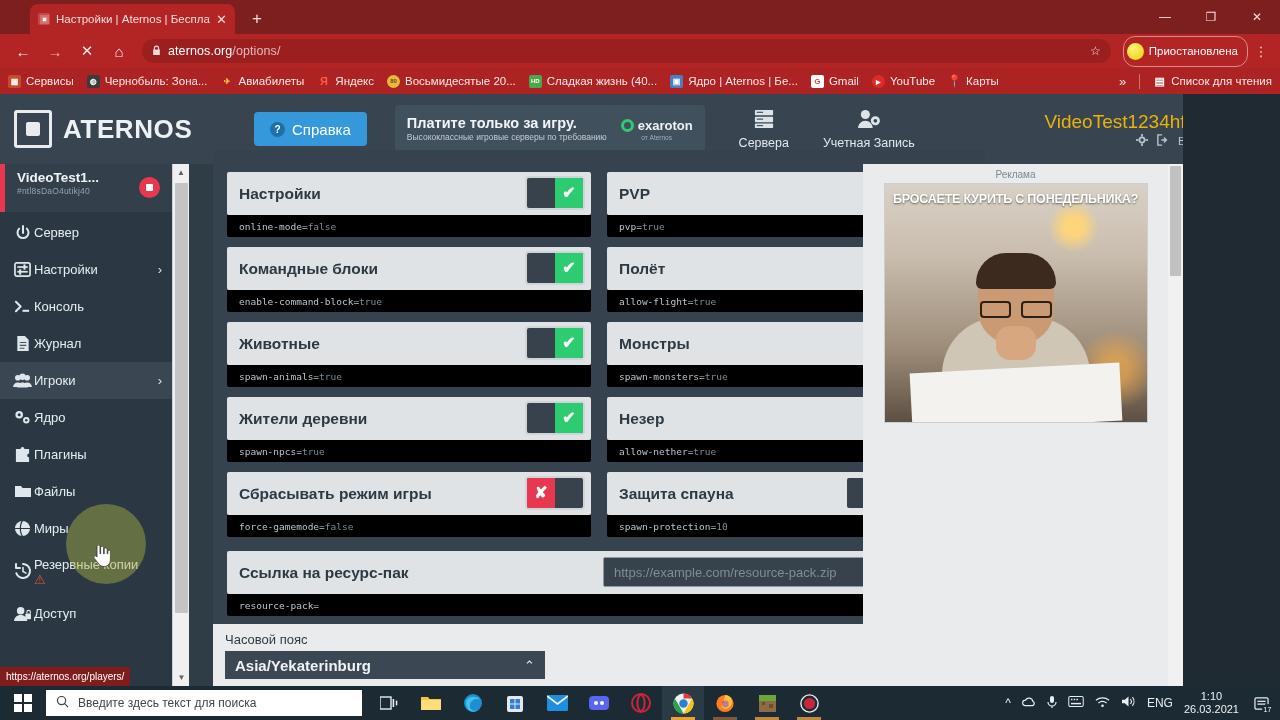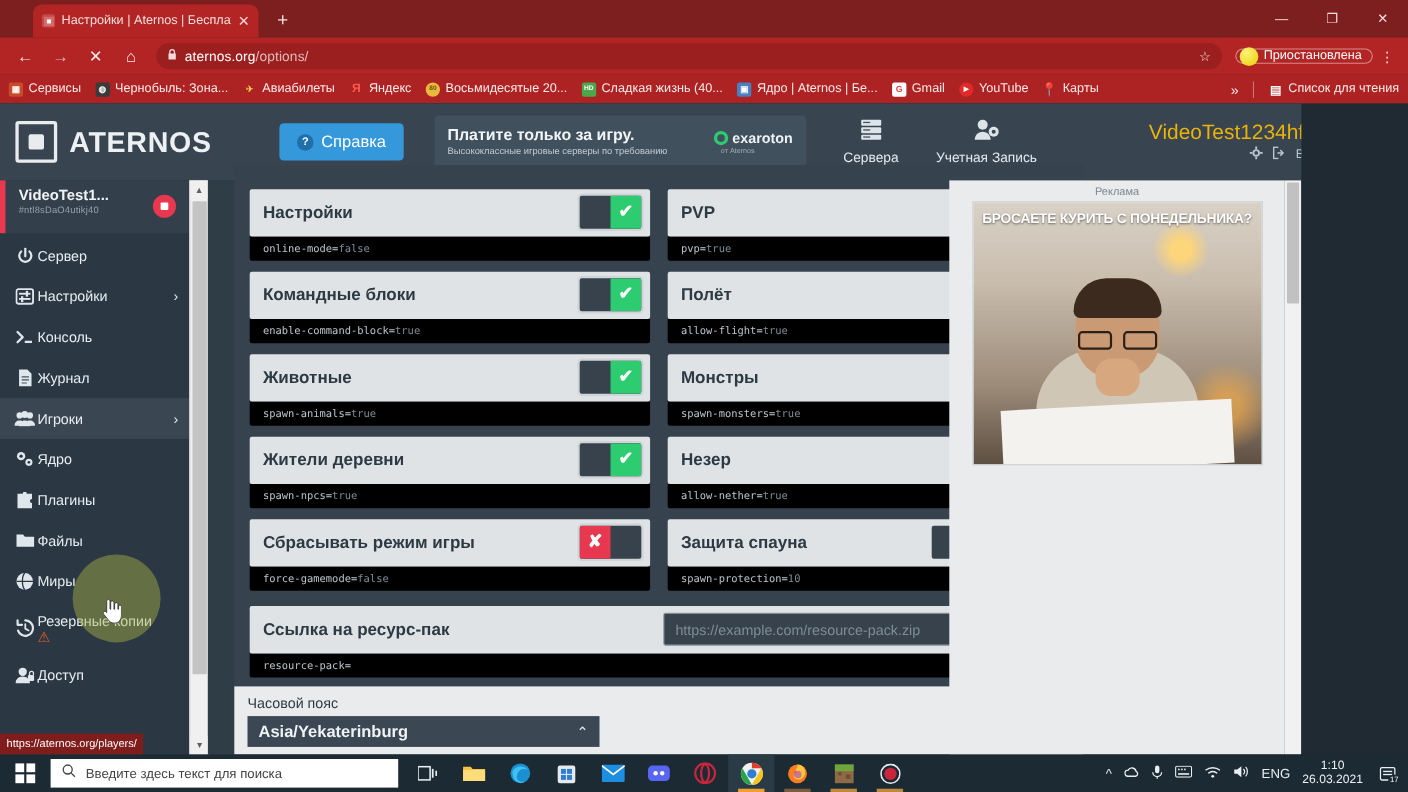--- a/index.html
+++ b/index.html
@@ -49,21 +49,21 @@
   .omnibox {
     flex:1 1 auto; height:24px; background:#9c1f1f; border-radius:12px;
     display:flex; align-items:center; padding:0 10px; gap:7px; margin:0 6px;
     position:relative;
   }
   .lock-ico { color:#f0dada; font-size:10px; }
   .omni-url { font-size:12.5px; color:#ffffff; letter-spacing:.1px; }
   .omni-url .path { color:#e2b9b9; }
   .omni-star { position:absolute; right:10px; color:#f2dcdc; font-size:12px; }
   .profile-pill {
-    height:14px; border:1px solid #d78b8b; border-radius:12px; display:flex;
+    height:31px; border:1px solid #d78b8b; border-radius:12px; display:flex;
     align-items:center; gap:5px; padding:0 9px 0 3px; margin-left:4px;
   }
   .profile-dot { width:17px;height:17px;border-radius:50%;
     background:radial-gradient(circle at 35% 30%,#fff27a,#e5d000); }
   .profile-pill span { font-size:11.5px; color:#fff; white-space:nowrap; }
   .kebab { width:22px;height:28px;display:flex;align-items:center;justify-content:center;
     color:#f4e2e2; font-size:13px; }
 
   .bookmarks {
     position:absolute; left:0; top:68px; width:1280px; height:26px;
@@ -98,21 +98,21 @@
   }
   .help-btn .q { width:15px;height:15px;border-radius:50%;background:#1f6fa8;
     color:#fff;font-size:10px;display:flex;align-items:center;justify-content:center;font-weight:bold;}
   .promo {
     margin-left:28px; background:#41505d; border-radius:4px; height:48px;
     display:flex; align-items:center; padding:0 12px; gap:14px;
   }
   .promo-txt .l1 { font-size:14.5px; font-weight:bold; color:#f2f5f7; line-height:1.15; }
   .promo-txt .l2 { font-size:8.5px; color:#c3ccd3; line-height:1.3; }
   .promo-brand { display:flex; flex-direction:column; align-items:center; }
-  .promo-brand .b { display:flex; align-items:center; gap:4px;margin-left:28px; }
+  .promo-brand .b { display:flex; align-items:center; gap:4px; }
   .promo-brand .dot { width:13px;height:13px;border-radius:50%;border:3px solid #2ecc71; }
   .promo-brand .nm { font-size:13px; font-weight:bold; color:#eef2f4; }
   .promo-brand .sub { font-size:6.5px; color:#9fb0bb; margin-top:1px; }
   .hdr-nav { margin-left:34px; display:flex; gap:34px; }
   .hdr-item { display:flex; flex-direction:column; align-items:center; gap:3px; }
   .hdr-item .lbl { font-size:12.5px; color:#e3e9ed; }
   .hdr-user { margin-left:auto; display:flex; align-items:center; gap:12px; }
   .hdr-user .uname { font-size:19px; color:#eab308; text-align:right; }
   .hdr-user .urow { display:flex; align-items:center; justify-content:flex-end;
     gap:9px; margin-top:1px; }

